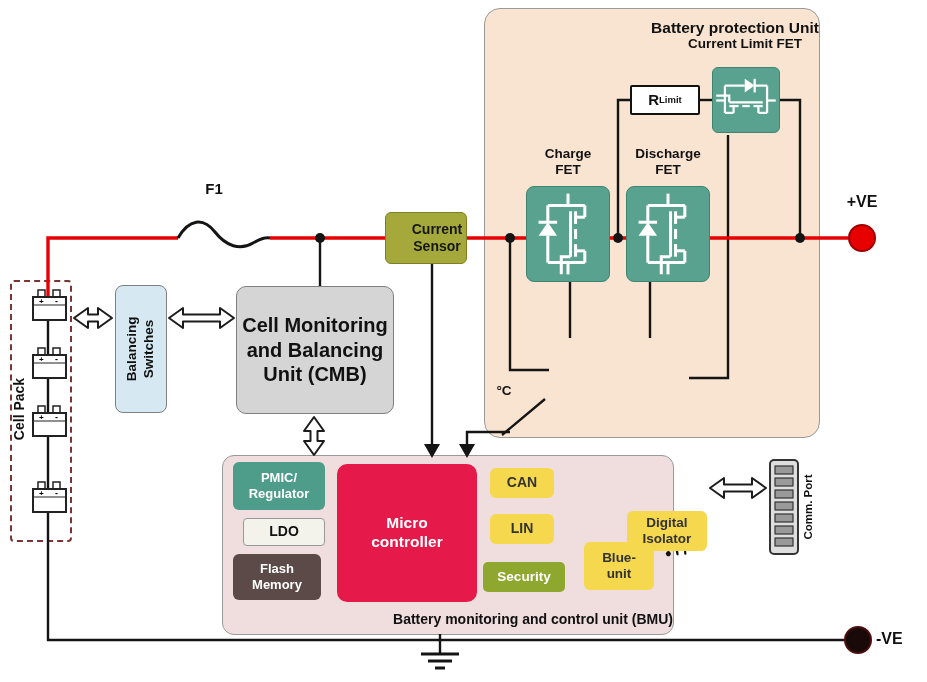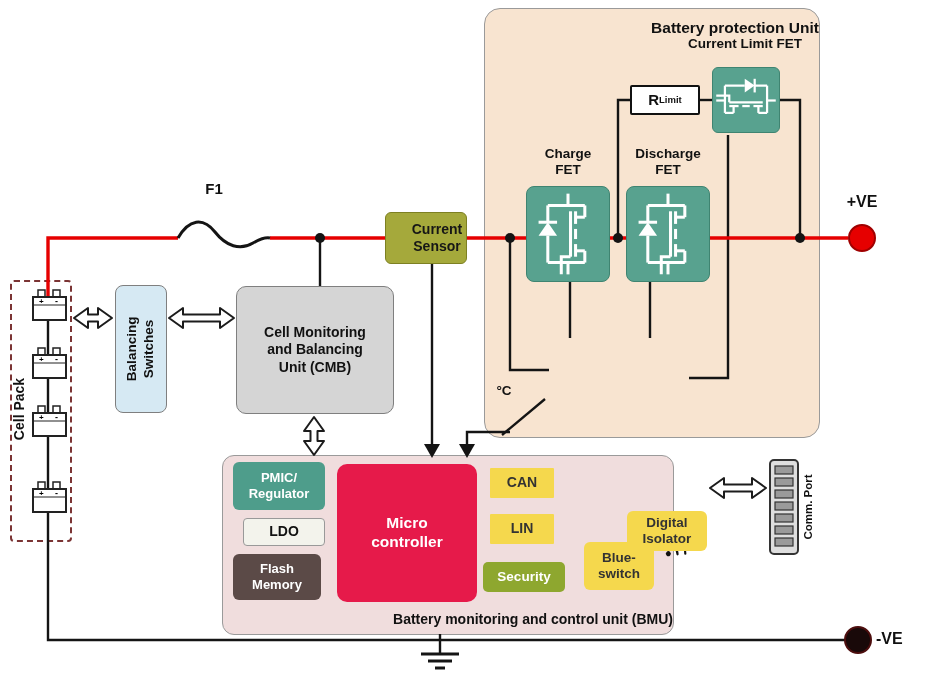--- a/index.html
+++ b/index.html
@@ -12,28 +12,28 @@
   .preline { white-space:pre-line; }
   .lbl { position:absolute; z-index:3; text-align:center; font-weight:bold; color:#111; line-height:1.2; }
 
   
   .bpu { background:var(--bpu-bg,#f8e4d0); border:1.6px solid #9a9a9a; border-radius:16px; z-index:1; }
   .bmu { background:var(--bmu-bg,#f0dddd); border:1.6px solid #9a9a9a; border-radius:12px; z-index:1; }
   .cellpack { border:2px dashed var(--cellpack-border,#7b3434); border-radius:4px; z-index:1; background:transparent; }
   .container-title { position:absolute; width:100%; text-align:right; font-weight:bold; }
 
   
-  .gray   { background:var(--box-gray,#d5d5d5); border:1.6px solid #7f7f7f; border-radius:10px; font-weight:bold; font-size:14px; }
+  .gray   { background:var(--box-gray,#d5d5d5); border:1.6px solid #7f7f7f; border-radius:10px; font-weight:bold; font-size:20px; }
   .blue   { background:var(--balancing-blue,#d6e9f3); border:1.6px solid #7f7f7f; border-radius:8px; }
   .olive  { background:var(--sensor-olive,#a5a93b); border:1px solid #7d8022; border-radius:6px; font-weight:bold; font-size:14px; color:#161616;padding-left:22px; }
   .teal   { background:var(--fet-teal,#58a28f); border:1px solid #3f8471; border-radius:8px; }
   .tealtxt{ background:var(--pmic-teal,#4e9d8b); color:#fff; border-radius:6px; font-weight:bold; font-size:13px; }
   .brown  { background:var(--flash-brown,#5b4a47); color:#fff; border-radius:6px; font-weight:bold; font-size:13px; }
   .redbox { background:var(--mcu-red,#e61a4a); color:#fff; border-radius:10px; font-weight:bold; font-size:15.5px; }
-  .yellow { background:var(--accent-yellow,#f5d84d); color:#333; border-radius:1px; font-weight:bold; font-size:13.5px; }
+  .yellow { background:var(--accent-yellow,#f5d84d); color:#333; border-radius:6px; font-weight:bold; font-size:13.5px; }
   .green  { background:var(--security-green,#8ea72f); color:#fff; border-radius:5px; font-weight:bold; font-size:13.5px; }
   .white  { background:#f3f3ec; border:1.4px solid #999; border-radius:4px; font-weight:bold; font-size:14px; }
   .rbox   { background:#fff; border:2px solid #111; border-radius:2px; font-weight:bold; font-size:15px; }
   .rbox sub { font-size:9.5px; font-weight:bold; }
 
   .vtext { transform:rotate(-90deg); white-space:pre-line; text-align:center;
            font-weight:bold; font-size:13.5px; line-height:1.25; flex:none; }
 
   .circle { position:absolute; border-radius:50%; z-index:3; }
   .pos { background:var(--pos-red,#e60000); border:2px solid #a00000; }
@@ -218,21 +218,21 @@
 Regulator</div>
   <div class="box white" style="left:243px;top:518px;width:82px;height:28px;">LDO</div>
   <div class="box brown preline" style="left:233px;top:554px;width:88px;height:46px;">Flash
 Memory</div>
   <div class="box redbox preline" style="left:337px;top:464px;width:140px;height:138px;">Micro
 controller</div>
   <div class="box yellow" style="left:490px;top:468px;width:64px;height:30px;font-size:14px;">CAN</div>
   <div class="box yellow" style="left:490px;top:514px;width:64px;height:30px;font-size:14px;">LIN</div>
   <div class="box green" style="left:483px;top:562px;width:82px;height:30px;">Security</div>
   <div class="box yellow preline" style="left:584px;top:542px;width:70px;height:48px;border-radius:6px;">Blue-
-switch</div>
+unit</div>
   <div class="box yellow preline" style="left:627px;top:464px;width:80px;height:40px;border-radius:6px;margin-top:47px;">Digital
 Isolator</div>
 
   <svg class="abs" style="left:768px;top:458px;z-index:3;" width="34" height="98" viewBox="0 0 34 98">
     <rect x="2" y="2" width="28" height="94" rx="4" fill="#dedede" stroke="#333" stroke-width="2"></rect>
     <g fill="#9a9a9a" stroke="#333" stroke-width="1.2">
       <rect x="7" y="8" width="18" height="8"></rect>
         <rect x="7" y="20" width="18" height="8"></rect>
       <rect x="7" y="32" width="18" height="8"></rect>
         <rect x="7" y="44" width="18" height="8"></rect>

